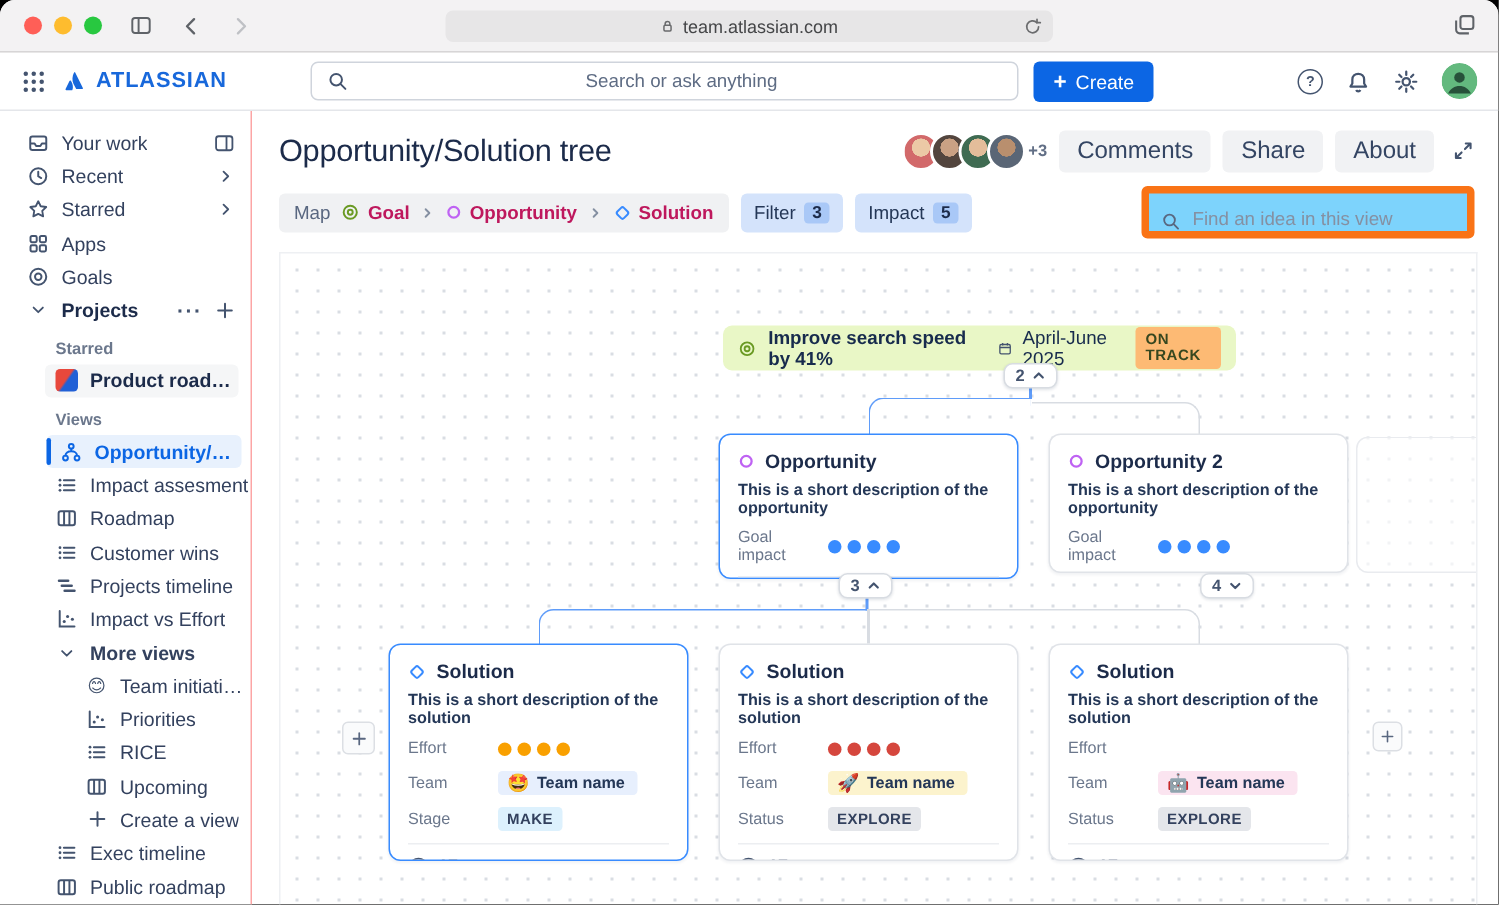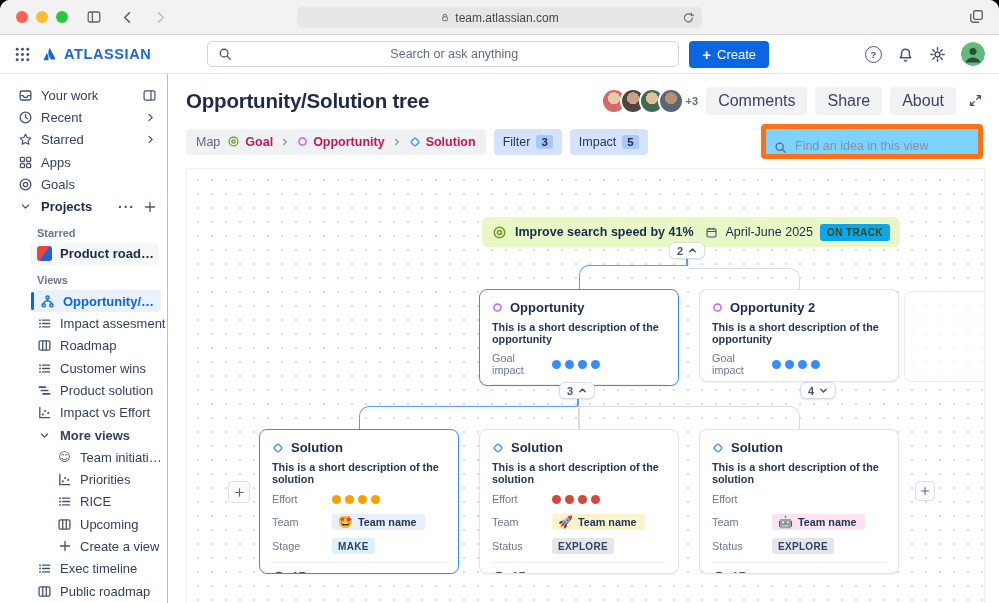--- a/index.html
+++ b/index.html
@@ -54,21 +54,21 @@
   .sel-view{background:#e8f1fd;border-radius:4px;margin:0 6px 0 31px;padding-left:9px;color:#0c66e4;position:relative;font-weight:600;}
   .sel-view .sic{color:#0c66e4;}
   .sel-view::before{content:"";position:absolute;left:0;top:2px;bottom:2px;width:3px;border-radius:2px;background:#0c66e4;}
   .proj-icon{width:15px;height:15px;border-radius:3px;background:linear-gradient(125deg,#e8483c 46%,#2160d6 54%);}
   .emoji{font-size:12px;line-height:1;}
   .dots3{font-size:14px;font-weight:700;color:#44546f;letter-spacing:1px;}
 
   
   .view-header{padding:10px 16px 0 18px;}
   .title-row{display:flex;align-items:center;height:33px;}
-  .page-title{font-size:20.5px;font-weight:700;color:#1c2b4a;letter-spacing:-.2px;}
+  .page-title{font-size:20.5px;font-weight:400;color:#1c2b4a;letter-spacing:-.2px;}
   .collab{display:flex;align-items:center;margin-left:auto;}
   .av{width:22px;height:22px;border-radius:50%;border:2px solid #fff;margin-left:-7px;}
   .av:first-child{margin-left:0}
   .av-plus{font-size:11px;font-weight:600;color:#626f86;margin-left:2px;}
   .hbtn{height:28px;padding:0 12px;background:#f1f2f4;border:none;border-radius:4px;font-size:16px;font-weight:500;color:#344563;
         display:flex;align-items:center;margin-left:8px;font-family:inherit;}
   .expand-btn{margin-left:12px;color:#44546f;display:flex;}
 
   .toolbar-row{display:flex;align-items:center;margin-top:7px;gap:8px;}
   .map-pill{display:flex;align-items:center;gap:7px;background:#f0f1f3;border-radius:4px;height:26px;padding:0 10px;font-size:12.5px;}
@@ -84,26 +84,26 @@
   .find-box input::placeholder{color:#8590a2;}
 
   
   .canvas{position:relative;margin:9px 14px 0 18px;height:456px;border:1px solid #eef0f3;border-bottom:none;overflow:hidden;
           background-image:radial-gradient(#d9dde3 1px,transparent 1.2px);background-size:14px 14px;background-position:4px 4px;}
   .conn{position:absolute;border:0 solid #d8dce2;}
   .conn.blue{border-color:#5f9cf9;}
   .stub{position:absolute;width:2px;background:#5f9cf9;}
   .stub.gray{background:#d8dce2;}
 
-  .goal-card{position:absolute;left:295px;top:48px;width:418px;height:30px;background:#e9f7c6;border-radius:6px;
+  .goal-card{position:absolute;left:295px;top:48px;width:342px;height:30px;background:#e9f7c6;border-radius:6px;
              display:flex;align-items:center;gap:8px;padding:0 10px;box-sizing:border-box;justify-content:center;}
   .goal-title{font-size:12.5px;font-weight:700;}
   .goal-right{margin-left:auto;display:flex;align-items:center;gap:7px;color:#44546f;}
   .goal-date{font-size:12.5px;font-weight:500;color:#172b4d;}
-  .status-badge{background:#0ea5e9;color:#37471f;font-size:10px;font-weight:700;letter-spacing:.4px;border-radius:3px;padding:3px 7px;}
+  .status-badge{background:#fdba74;color:#37471f;font-size:10px;font-weight:700;letter-spacing:.4px;border-radius:3px;padding:3px 7px;}
 
   .count-pill{position:absolute;display:flex;align-items:center;gap:5px;background:#fff;border:1px solid #d8dce2;border-radius:6px;
               height:17px;padding:0 7px;font-size:11px;font-weight:600;color:#44546f;box-shadow:0 1px 2px rgba(9,30,66,.12);
               box-sizing:border-box;z-index:5;}
 
   .card{position:absolute;background:#fff;border:1px solid #e0e3e8;border-radius:8px;box-shadow:0 1px 2px rgba(9,30,66,.06);
         box-sizing:border-box;padding:10px 12px;overflow:hidden;z-index:2;}
   .card.sel{border:1.5px solid #388bff;}
   .card-title{display:flex;align-items:center;gap:7px;font-size:13px;font-weight:700;color:#1c2b4a;}
   .card-desc{margin-top:6px;font-size:10.8px;font-weight:600;color:#243757;}
@@ -370,21 +370,21 @@
             </svg>
           </span>
         <span class="slb">Customer wins</span>
       </div>
       <div class="srow lvl1">
         <span class="sic">
             <svg viewBox="0 0 16 16" width="15" height="15" fill="none" stroke="currentColor" stroke-width="1.8" stroke-linecap="round">
               <path d="M2.5 4.4H9M4.5 8h7M6.5 11.6h7"></path>
             </svg>
           </span>
-        <span class="slb">Product solution</span>
+        <span class="slb">Projects timeline</span>
       </div>
       <div class="srow lvl1">
         <span class="sic">
             <svg viewBox="0 0 16 16" width="15" height="15" fill="none" stroke="currentColor" stroke-width="1.4" stroke-linecap="round">
               <path d="M3 2.5v11h10.5"></path>
               <circle cx="6.2" cy="10" r="1.1" fill="currentColor" stroke="none"></circle>
               <circle cx="8.6" cy="6.4" r="1.1" fill="currentColor" stroke="none"></circle>
               <circle cx="12" cy="8.4" r="1.1" fill="currentColor" stroke="none"></circle>
             </svg>
           </span>

